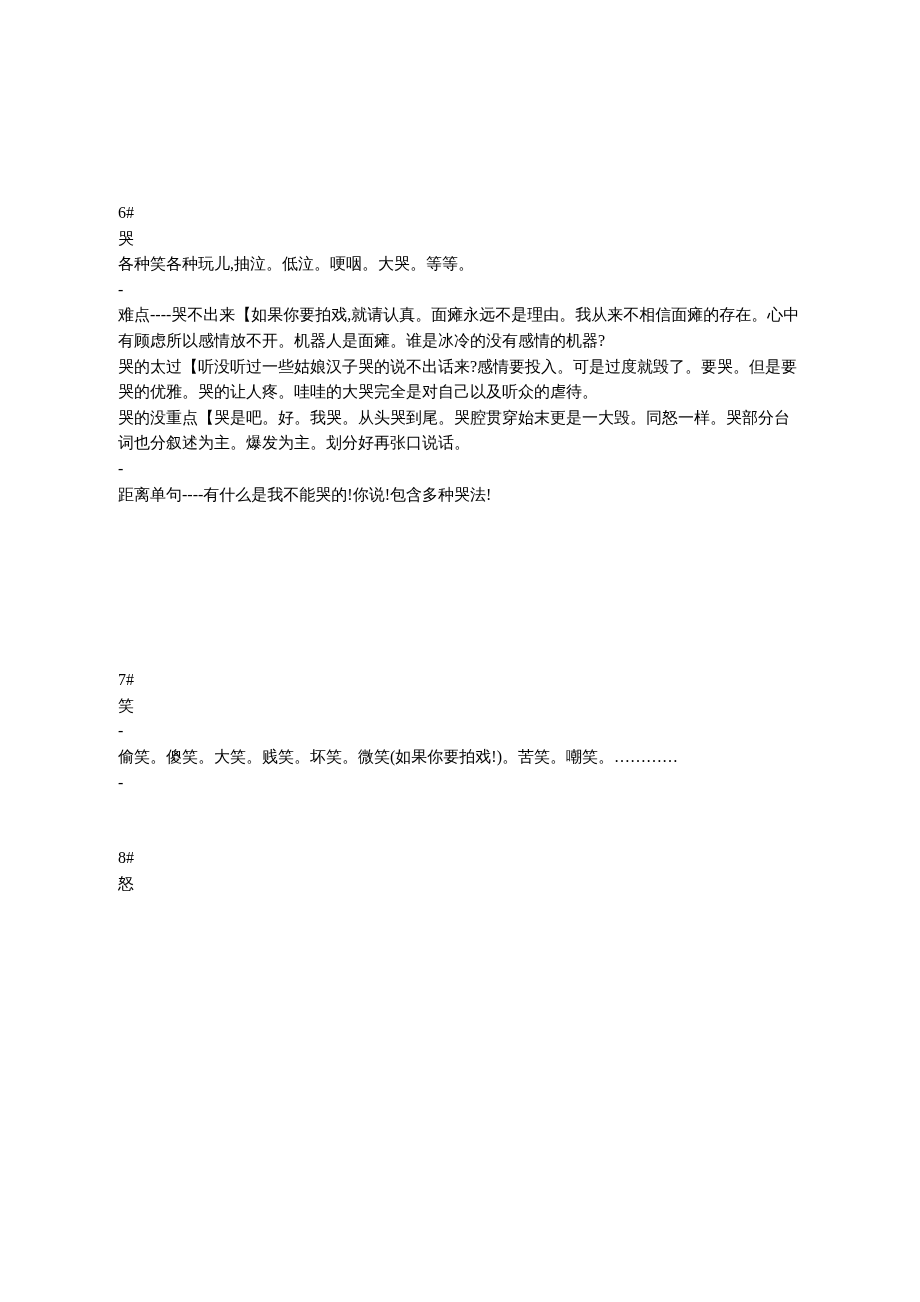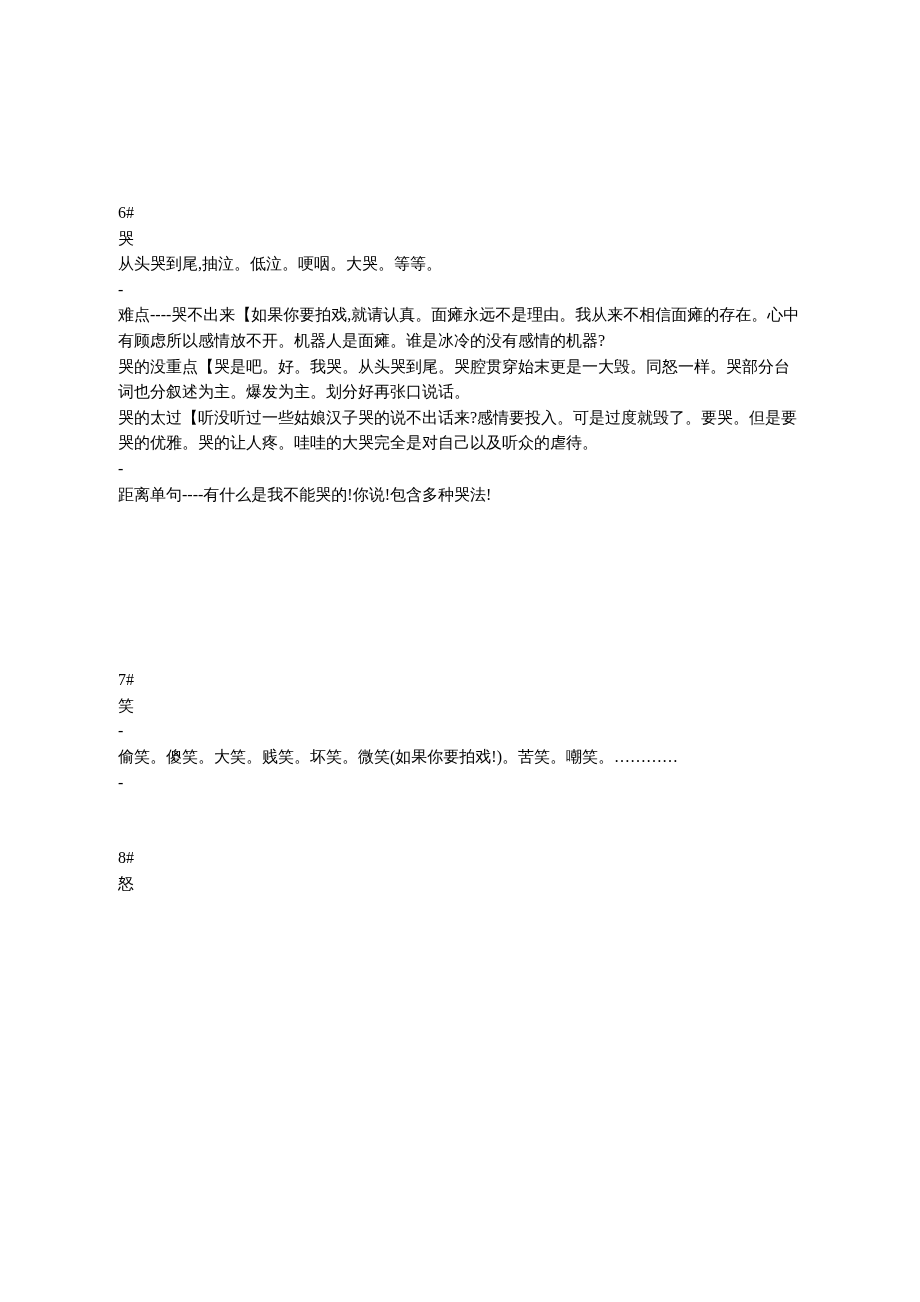--- a/index.html
+++ b/index.html
@@ -28,25 +28,25 @@
   }
 </style>
 </head>
 <body>
 
 <div class="page">
 
   <div class="section">
     <p class="line">6#</p>
     <p class="line">哭</p>
-    <p class="line">从头哭到尾,抽泣。低泣。哽咽。大哭。等等。</p>
+    <p class="line">各种笑各种玩儿,抽泣。低泣。哽咽。大哭。等等。</p>
     <p class="line">-</p>
     <p class="line">难点----哭不出来【如果你要拍戏,就请认真。面瘫永远不是理由。我从来不相信面瘫的存在。心中有顾虑所以感情放不开。机器人是面瘫。谁是冰冷的没有感情的机器?</p>
+    <p class="line">哭的太过【听没听过一些姑娘汉子哭的说不出话来?感情要投入。可是过度就毁了。要哭。但是要哭的优雅。哭的让人疼。哇哇的大哭完全是对自己以及听众的虐待。</p>
     <p class="line">哭的没重点【哭是吧。好。我哭。从头哭到尾。哭腔贯穿始末更是一大毁。同怒一样。哭部分台词也分叙述为主。爆发为主。划分好再张口说话。</p>
-    <p class="line">哭的太过【听没听过一些姑娘汉子哭的说不出话来?感情要投入。可是过度就毁了。要哭。但是要哭的优雅。哭的让人疼。哇哇的大哭完全是对自己以及听众的虐待。</p>
     <p class="line">-</p>
     <p class="line">距离单句----有什么是我不能哭的!你说!包含多种哭法!</p>
   </div>
 
   <div class="section">
     <p class="line">7#</p>
     <p class="line">笑</p>
     <p class="line">-</p>
     <p class="line">偷笑。傻笑。大笑。贱笑。坏笑。微笑(如果你要拍戏!)。苦笑。嘲笑。…………</p>
     <p class="line">-</p>

